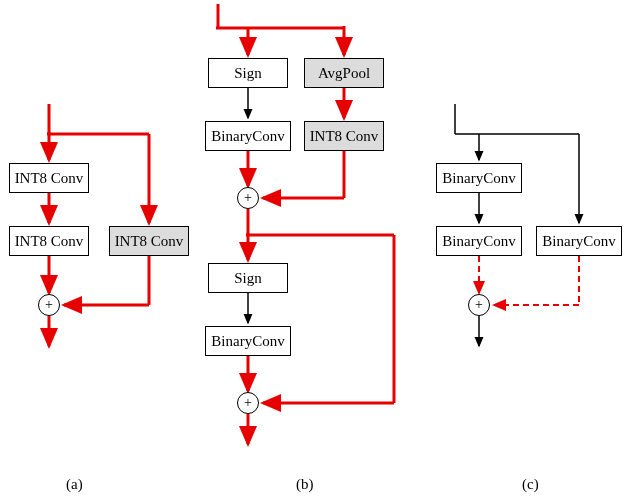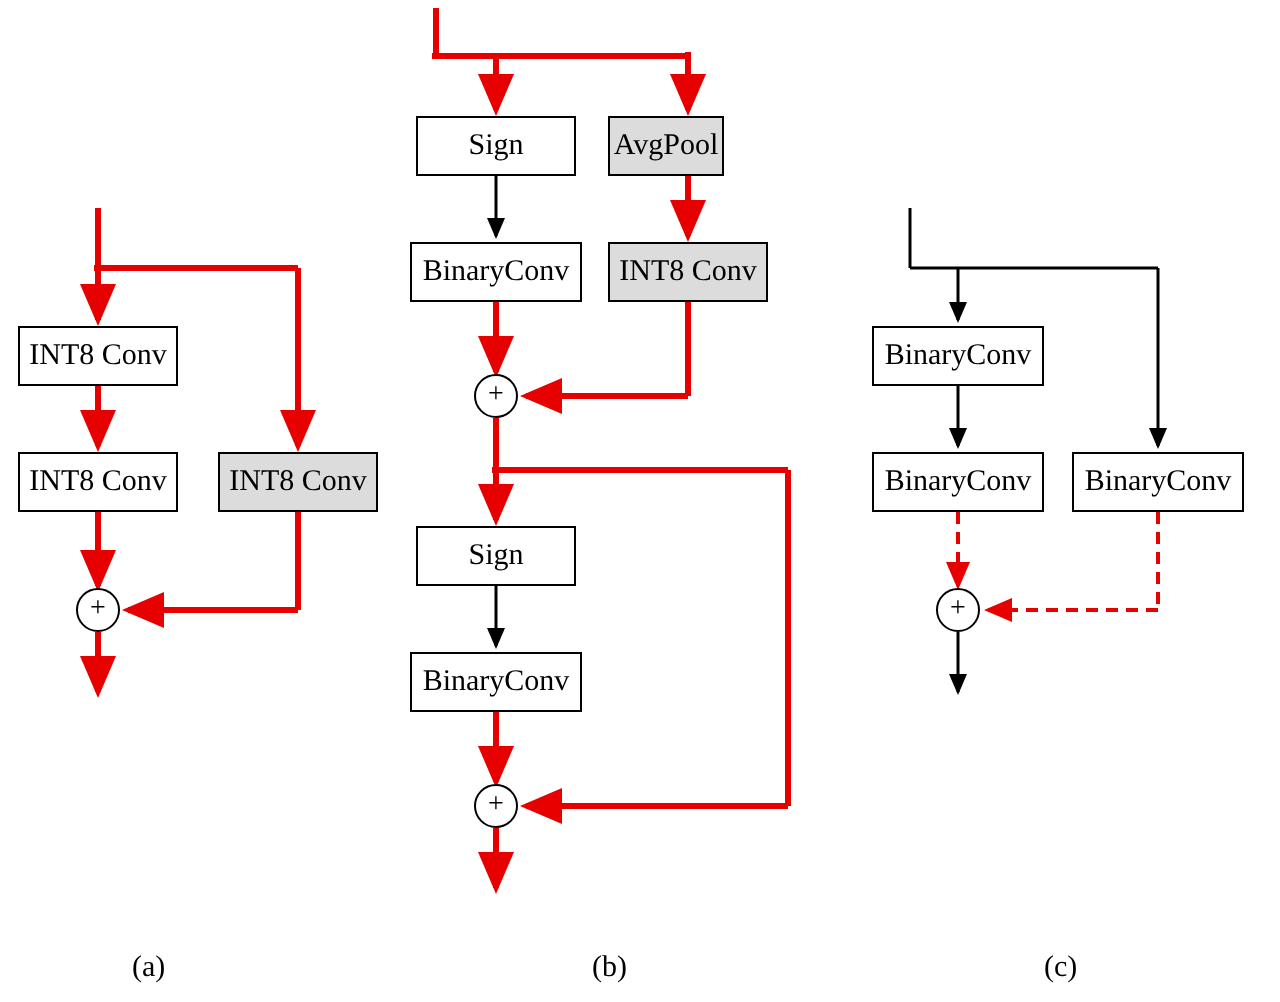--- a/index.html
+++ b/index.html
@@ -133,21 +133,21 @@
 
   <line x1="479" y1="316" x2="479" y2="346" stroke="#000" stroke-width="1.5" marker-end="url(#arr-black)"></line>
 </svg>
 
 <div class="box" style="left:9px; top:163px; width:80px; height:30px;">INT8 Conv</div>
 <div class="box" style="left:9px; top:226px; width:80px; height:30px;">INT8 Conv</div>
 <div class="box shaded" style="left:109px; top:226px; width:80px; height:30px;">INT8 Conv</div>
 <div class="sum" style="left:38px; top:294px;">+</div>
 
 <div class="box" style="left:208px; top:58px; width:80px; height:30px;">Sign</div>
-<div class="box shaded" style="left:304px; top:58px; width:58px; height:30px;">AvgPool</div>
+<div class="box shaded" style="left:304px; top:58px; width:80px; height:30px;">AvgPool</div>
 <div class="box" style="left:205px; top:121px; width:86px; height:30px;">BinaryConv</div>
 <div class="box shaded" style="left:304px; top:121px; width:80px; height:30px;">INT8 Conv</div>
 <div class="sum" style="left:237px; top:187px;">+</div>
 <div class="box" style="left:208px; top:263px; width:80px; height:30px;">Sign</div>
 <div class="box" style="left:205px; top:326px; width:86px; height:30px;">BinaryConv</div>
 <div class="sum" style="left:237px; top:392px;">+</div>
 
 <div class="box" style="left:436px; top:163px; width:86px; height:30px;">BinaryConv</div>
 <div class="box" style="left:436px; top:226px; width:86px; height:30px;">BinaryConv</div>
 <div class="box" style="left:536px; top:226px; width:86px; height:30px;">BinaryConv</div>

